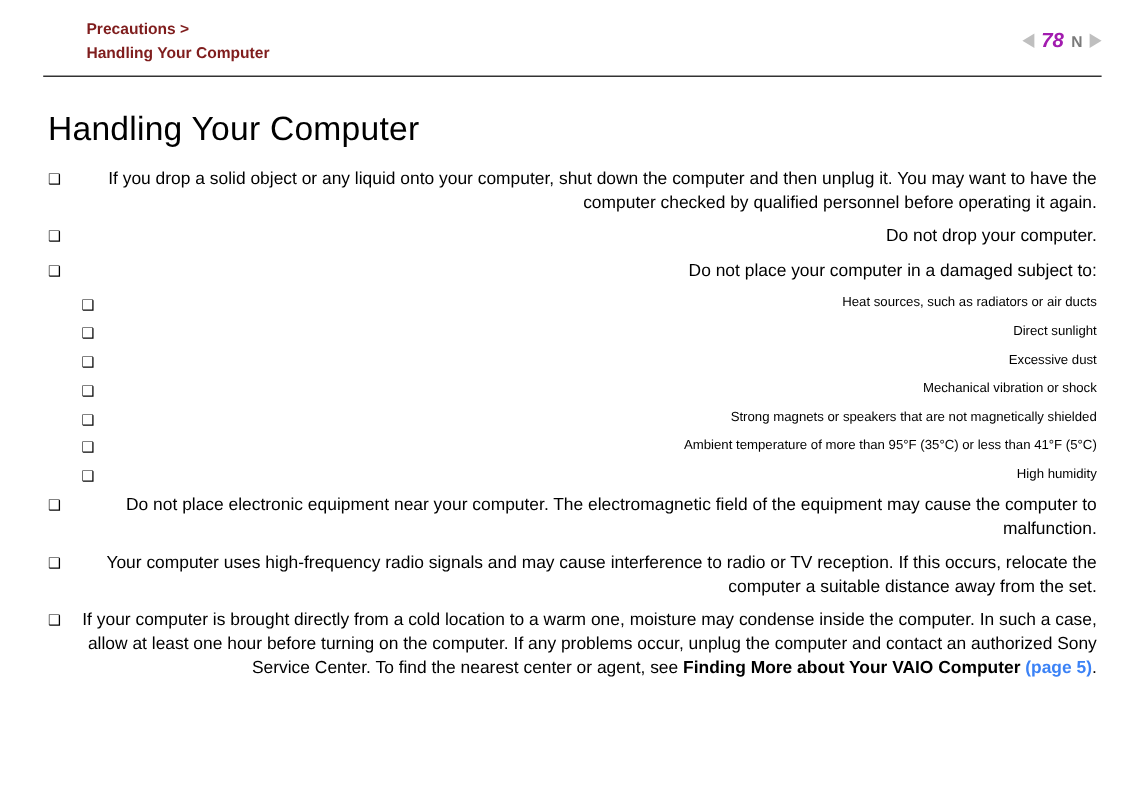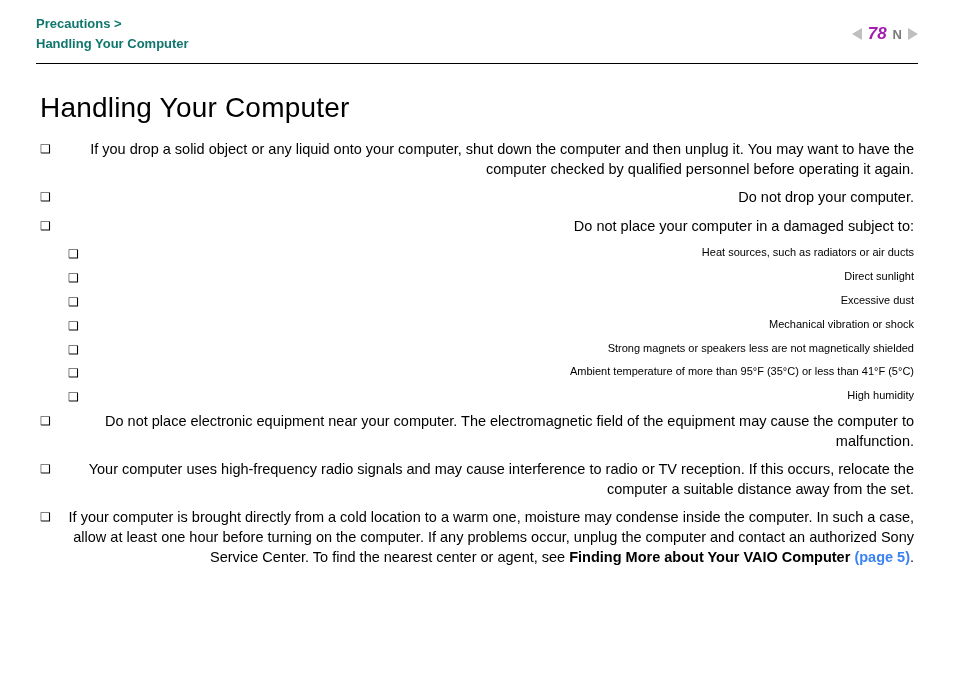--- a/index.html
+++ b/index.html
@@ -1,19 +1,19 @@
 <!DOCTYPE html>
 <html><head>
 <meta charset="utf-8">
 <style>
   * { box-sizing: border-box; margin: 0; padding: 0; }
   html, body { width: 954px; height: 674px; background: #fff; font-family: Helvetica, Arial, sans-serif; color: #000; }
   .page { padding: 14px 36px 20px 36px; }
   .header-row { display: flex; justify-content: space-between; align-items: flex-start; padding-bottom: 10px; }
-  .breadcrumb { font-size: 13px; font-weight: bold; color: #0f766e; line-height: 1.5; }
+  .breadcrumb { font-size: 13px; font-weight: bold; color: #7f1d1d; line-height: 1.5; margin-left: 36px; }
   .pager { display: flex; align-items: center; gap: 6px; padding-top: 10px; }
   .page-num { font-size: 17px; font-weight: bold; font-style: italic; color: #a21caf; }
   .tri { width: 0; height: 0; }
   .tri-left { border-top: 6px solid transparent; border-bottom: 6px solid transparent; border-right: 10px solid #bfbfbf; }
   .tri-right { border-top: 6px solid transparent; border-bottom: 6px solid transparent; border-left: 10px solid #bfbfbf; }
   .rule { border: none; border-top: 1px solid #000; margin: 0 0 28px 0; }
   .content { padding: 0 4px; }
   h1.title { font-size: 28px; font-weight: 400; margin-bottom: 16px; letter-spacing: 0.2px; }
   ul.bullets { list-style: none; }
   ul.bullets > li { position: relative; padding-left: 28px; font-size: 14.5px; line-height: 1.35; margin-bottom: 9px; text-align: right; }
@@ -47,21 +47,21 @@
     <ul class="bullets">
       <li>If you drop a solid object or any liquid onto your computer, shut down the computer and then unplug it. You may want to have the computer checked by qualified personnel before operating it again.</li>
       <li>Do not drop your computer.</li>
       <li>
         <span>Do not place your computer in a damaged subject to:</span>
         <ul class="sub">
           <li>Heat sources, such as radiators or air ducts</li>
           <li>Direct sunlight</li>
           <li>Excessive dust</li>
           <li>Mechanical vibration or shock</li>
-          <li>Strong magnets or speakers less are not magnetically shielded</li>
+          <li>Strong magnets or speakers that are not magnetically shielded</li>
           <li>Ambient temperature of more than 95°F (35°C) or less than 41°F (5°C)</li>
           <li>High humidity</li>
         </ul>
       </li>
       <li>Do not place electronic equipment near your computer. The electromagnetic field of the equipment may cause the computer to malfunction.</li>
       <li>Your computer uses high-frequency radio signals and may cause interference to radio or TV reception. If this occurs, relocate the computer a suitable distance away from the set.</li>
       <li>
         <span>If your computer is brought directly from a cold location to a warm one, moisture may condense inside the computer. In such a case, allow at least one hour before turning on the computer. If any problems occur, unplug the computer and contact an authorized Sony Service Center. To find the nearest center or agent, see </span><span class="bold">Finding More about Your VAIO Computer </span><span class="page-link">(page 5)</span><span>.</span>
       </li>
     </ul>

